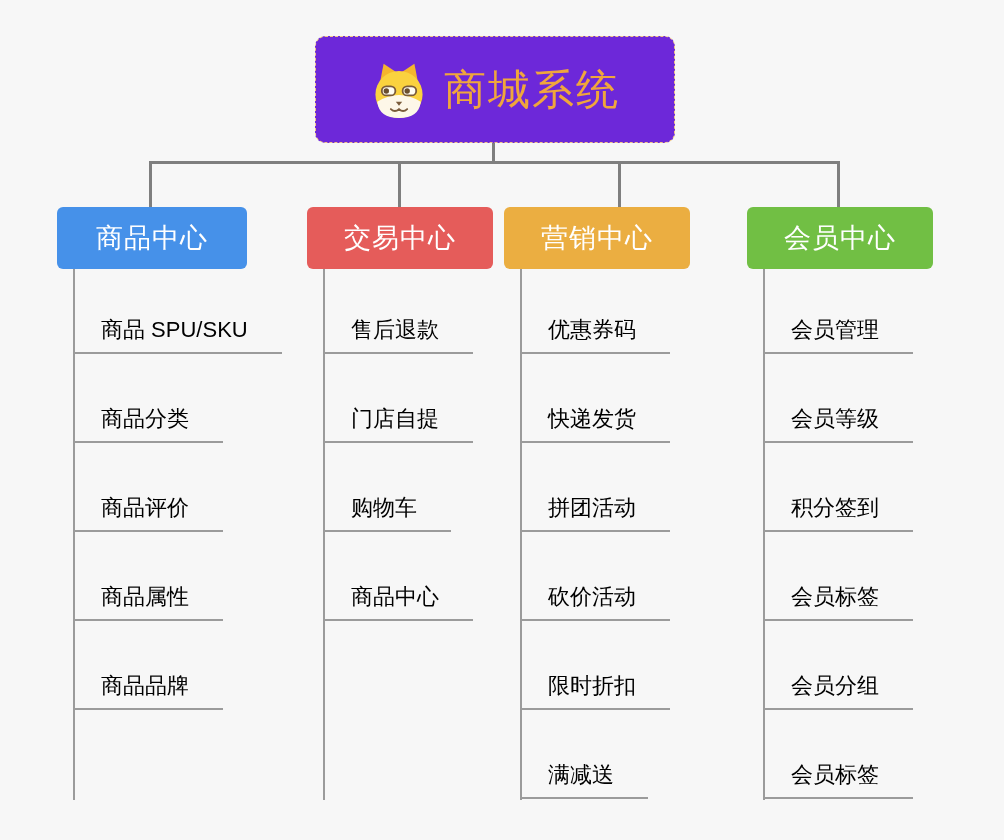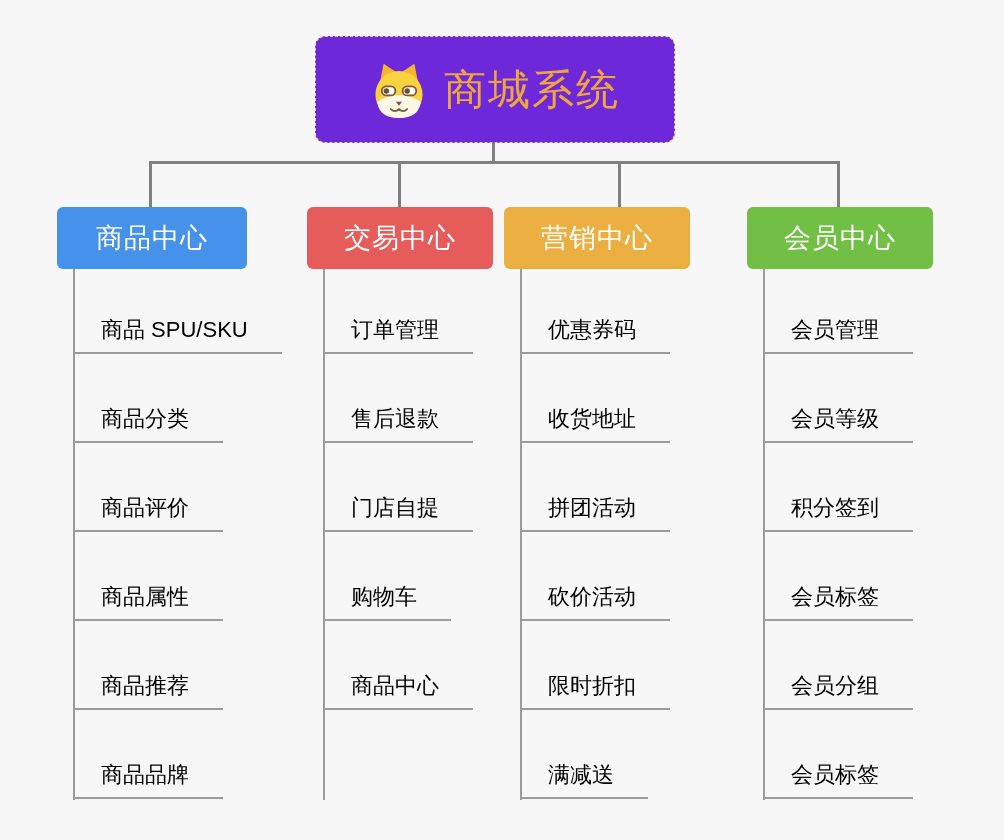--- a/index.html
+++ b/index.html
@@ -89,35 +89,29 @@
           <div class="item-row">
         <span class="item">商品分类</span>
       </div>
           <div class="item-row">
         <span class="item">商品评价</span>
       </div>
           <div class="item-row">
         <span class="item">商品属性</span>
       </div>
           <div class="item-row">
-        <span class="item">商品推荐</span>
-      </div>
-          <div class="item-row">
         <span class="item">商品品牌</span>
       </div>
         </div>
   </div>
 
   <div class="branch">
     <div class="branch-header" style="background: rgb(229, 92, 90);">交易中心</div>
     <div class="branch-items">
 
-    <div class="item-row">
-        <span class="item">订单管理</span>
-      </div>
           <div class="item-row">
         <span class="item">售后退款</span>
       </div>
           <div class="item-row">
         <span class="item">门店自提</span>
       </div>
           <div class="item-row">
         <span class="item">购物车</span>
       </div>
           <div class="item-row">
@@ -127,21 +121,21 @@
   </div>
 
   <div class="branch">
     <div class="branch-header" style="background: rgb(235, 174, 65);">营销中心</div>
     <div class="branch-items">
 
     <div class="item-row">
         <span class="item">优惠券码</span>
       </div>
           <div class="item-row">
-        <span class="item">收货地址</span>
+        <span class="item">快递发货</span>
       </div>
           <div class="item-row">
         <span class="item">拼团活动</span>
       </div>
           <div class="item-row">
         <span class="item">砍价活动</span>
       </div>
           <div class="item-row">
         <span class="item">限时折扣</span>
       </div>

